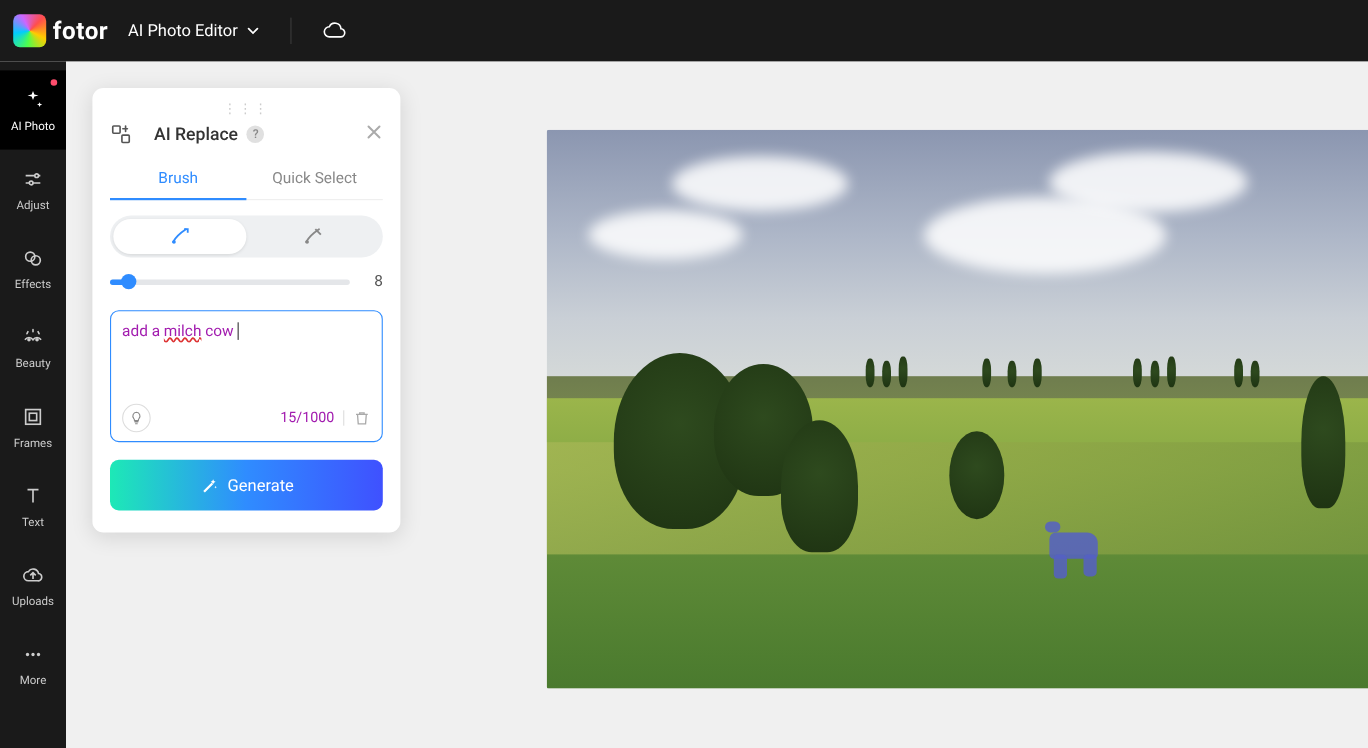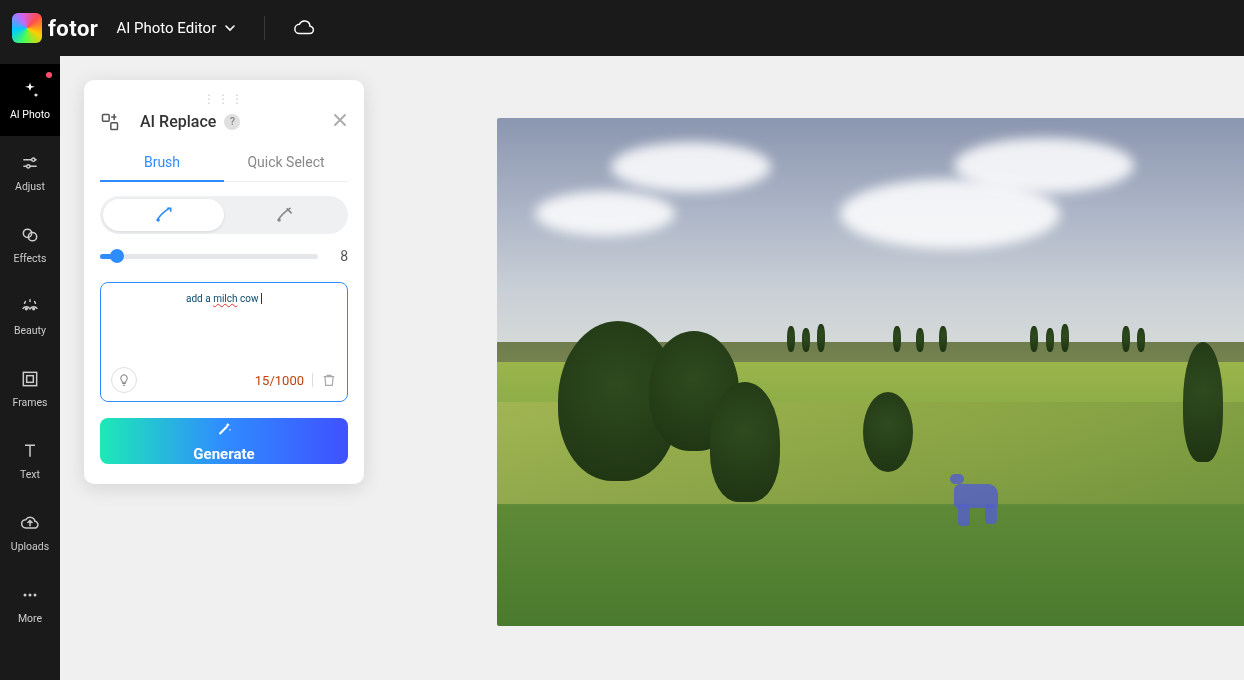--- a/index.html
+++ b/index.html
@@ -44,29 +44,29 @@
   .brush-opt { flex: 1; height: 32px; border-radius: 18px; display: flex; align-items: center; justify-content: center; cursor: pointer; color: #666; }
   .brush-opt.active { background: #fff; box-shadow: 0 1px 3px rgba(0,0,0,0.1); color: #2f8cff; }
   
   .slider-row { display: flex; align-items: center; gap: 12px; margin-bottom: 18px; }
   .slider { flex: 1; height: 5px; background: #e4e6e9; border-radius: 3px; position: relative; cursor: pointer; }
   .slider-fill { position: absolute; left: 0; top: 0; height: 100%; width: 8%; background: #2f8cff; border-radius: 3px; }
   .slider-thumb { position: absolute; left: 8%; top: 50%; transform: translate(-50%,-50%); width: 14px; height: 14px; background: #2f8cff; border-radius: 50%; }
   .slider-val { font-size: 14px; color: #555; width: 18px; text-align: right; }
   
   .prompt-box { border: 1.5px solid #2f8cff; border-radius: 8px; padding: 10px 10px 8px; margin-bottom: 16px; min-height: 120px; display: flex; flex-direction: column; }
-  .prompt-text { flex: 1; font-size: 10px; color: #0c4a6e; border: none; outline: none; resize: none; font-family: inherit; text-align: center; }
+  .prompt-text { flex: 1; font-size: 14px; color: #a21caf; border: none; outline: none; resize: none; font-family: inherit; }
   .prompt-text .spellerr { text-decoration: underline wavy #d33; text-decoration-skip-ink: none; }
   .prompt-footer { display: flex; align-items: center; gap: 8px; margin-top: 8px; }
   .idea-btn { width: 26px; height: 26px; border: 1px solid #ddd; border-radius: 50%; display: flex; align-items: center; justify-content:center; color:#888; cursor: pointer; font-size:13px; }
-  .char-count { margin-left: auto; font-size: 13px; color: #c2410c; }
+  .char-count { margin-left: auto; font-size: 13px; color: #a21caf; }
   .count-div { width:1px; height:14px; background:#ddd; }
   .trash-btn { color: #aaa; cursor: pointer; }
   
-  .generate-btn { width: 100%; height: 46px; border: none; border-radius: 8px; background: linear-gradient(90deg, #1de9b6, #2f8cff, #3f51ff); color: #fff; font-size: 15px; font-weight: 700; display: flex; align-items: center; justify-content: center; gap: 8px; cursor: pointer; flex-direction: column; }
+  .generate-btn { width: 100%; height: 46px; border: none; border-radius: 8px; background: linear-gradient(90deg, #1de9b6, #2f8cff, #3f51ff); color: #fff; font-size: 15px; font-weight: 400; display: flex; align-items: center; justify-content: center; gap: 8px; cursor: pointer; }
   
   
   .canvas-img { position: absolute; left: 437px; top: 62px; width: 762px; height: 508px; border-radius: 2px; overflow: hidden; }
   .sky { position: absolute; inset: 0; height: 48%; background: linear-gradient(#8b96b0, #aeb7c8 40%, #c9cfd6 70%, #d8dcd9); }
   .cloud { position:absolute; border-radius:50%; background: rgba(255,255,255,0.85); filter: blur(6px); }
   .horizon { position:absolute; top:44%; left:0; right:0; height:12%; background: linear-gradient(#6f7d4e, #7e8e4f); }
   .field { position:absolute; top:48%; left:0; right:0; bottom:0; background: linear-gradient(#9bb54b 0%, #86a944 25%, #5e8a37 55%, #4a7a2e 100%); }
   .field2 { position:absolute; top:56%; left:0; right:0; height:20%; background: linear-gradient(100deg, #a8b756 0%, #93a848 50%, #7a9840 100%); opacity:0.7; }
   .treeline { position:absolute; top:41%; left:0; right:0; height:26px; }
   .tree { position:absolute; bottom:0; background: radial-gradient(circle at 50% 40%, #2e4a1e, #1e3312); }

